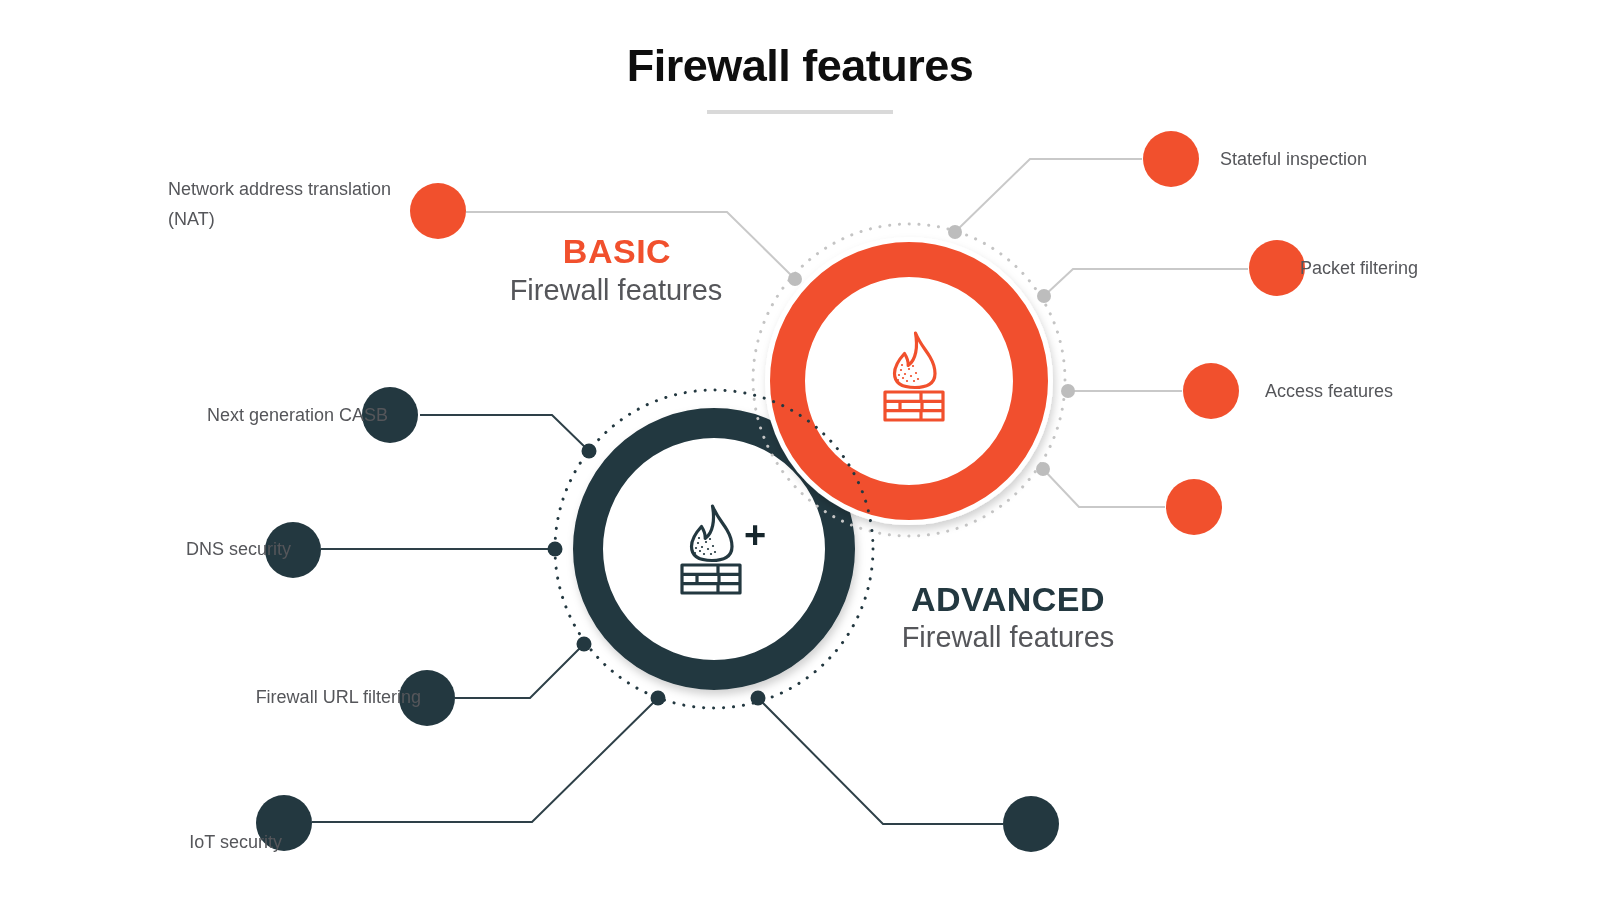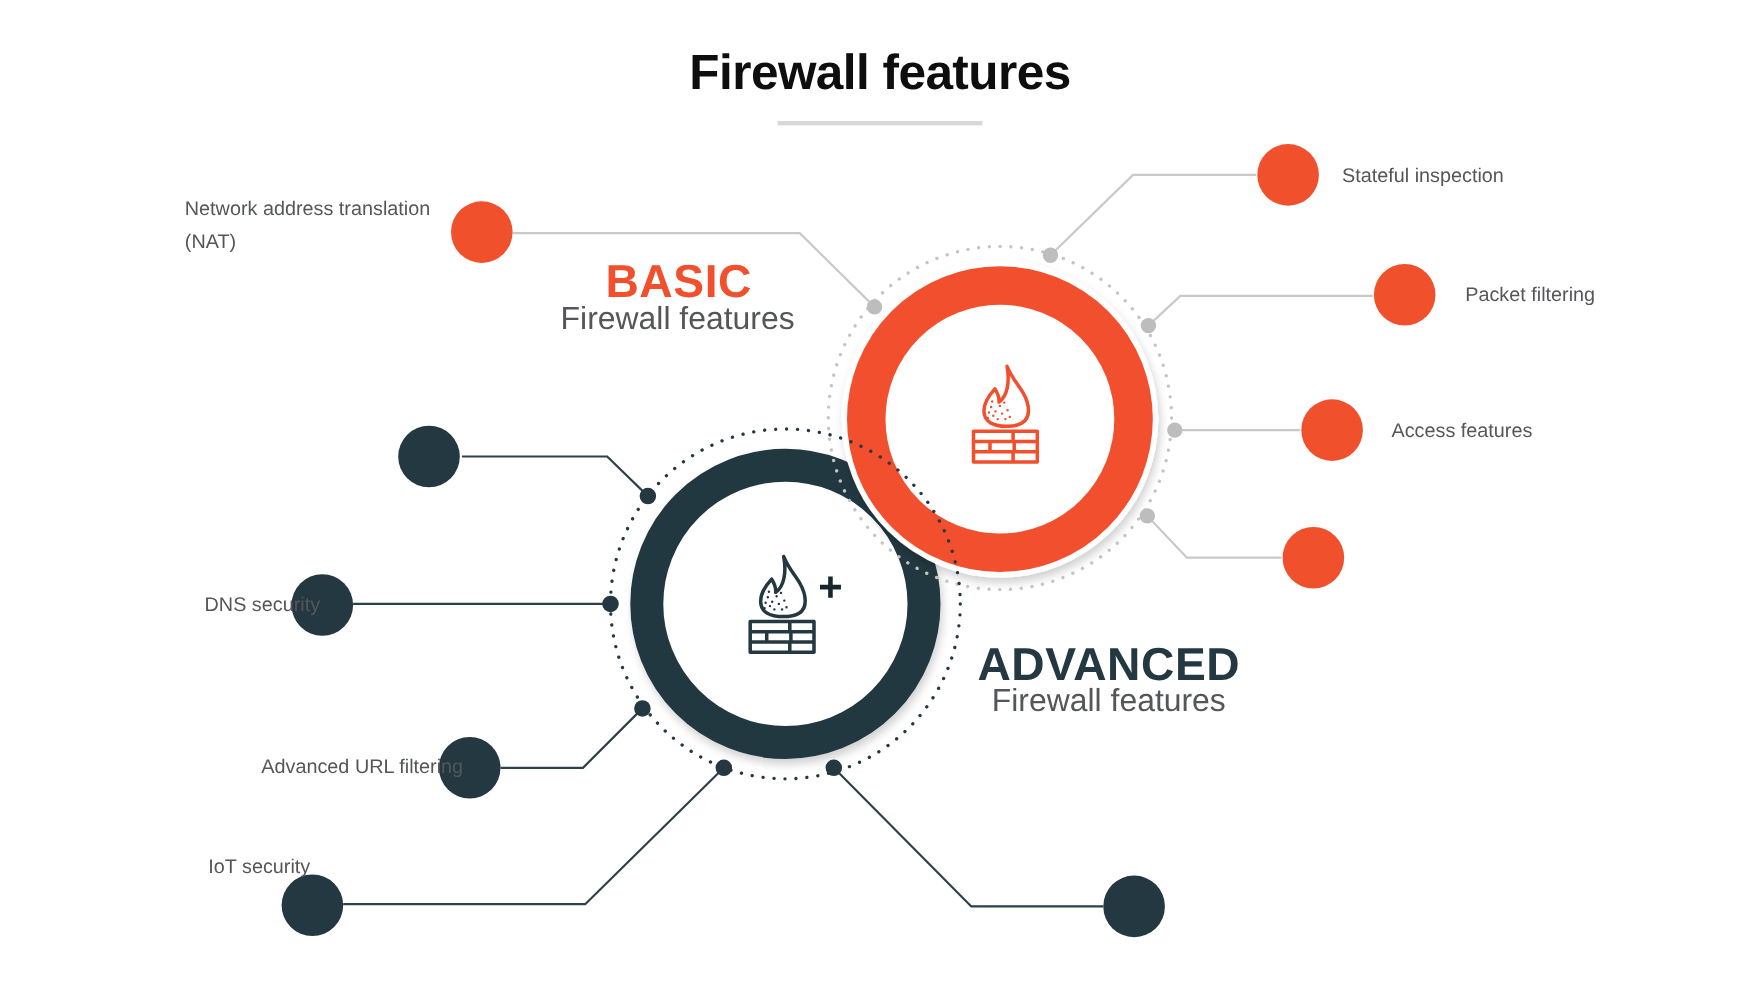--- a/index.html
+++ b/index.html
@@ -8,21 +8,21 @@
     font-family:"Liberation Sans", sans-serif;
     padding-left:36px;
   }
   .canvas svg{position:absolute;left:0;top:0;}
   .page-title{
     position:absolute;left:800px;top:40px;transform:translateX(-50%);
     font-size:45px;font-weight:800;color:#0e0e0e;letter-spacing:-0.5px;white-space:nowrap;margin:0;
   }
   .title-underline{position:absolute;left:707px;top:110px;width:186px;height:4px;background:#d9d9d9;}
   .group-title{
-    position:absolute;transform:translateX(-50%);font-size:42px;font-weight:800;
+    position:absolute;transform:translateX(-50%);font-size:34px;font-weight:800;
     letter-spacing:0.5px;white-space:nowrap;
   }
   .group-title.basic{color:#f1502d;left:617px;top:232px;}
   .group-title.advanced{color:#233840;left:1008px;top:580px;}
   .group-subtitle{
     position:absolute;transform:translateX(-50%);font-size:29px;color:#55565a;white-space:nowrap;
   }
   .group-subtitle.basic{left:616px;top:274px;}
   .group-subtitle.advanced{left:1008px;top:621px;}
   .dot{position:absolute;width:56px;height:56px;border-radius:50%;}
@@ -127,20 +127,21 @@
   <div class="dot orange" style="left:1166px;top:479px;"></div>
 
   <div class="dot dark" style="left:362px;top:387px;"></div>
   <div class="dot dark" style="left:265px;top:522px;"></div>
   <div class="dot dark" style="left:399px;top:670px;"></div>
   <div class="dot dark" style="left:256px;top:795px;"></div>
   <div class="dot dark" style="left:1003px;top:796px;"></div>
 
   <div class="feat-label wrap align-right" style="right:1208px;top:174px;">Network address translation (NAT)</div>
   <div class="feat-label" style="left:1220px;top:144px;">Stateful inspection</div>
-  <div class="feat-label" style="left:1332px;top:253px;text-align:center;">Packet filtering</div>
+  <div class="feat-label" style="left:1300px;top:253px;text-align:center;">Packet filtering</div>
   <div class="feat-label" style="left:1265px;top:376px;">Access features</div>
 
+  <div class="feat-label align-right" style="right:1248px;top:400px;">Next generation CASB</div>
   <div class="feat-label align-right" style="right:1345px;top:534px;">DNS security</div>
-  <div class="feat-label align-right" style="right:1215px;top:682px;">Advanced URL filtering</div>
-  <div class="feat-label align-right" style="right:1354px;top:773px;">IoT security</div>
+  <div class="feat-label align-right" style="right:1215px;top:682px;">Firewall URL filtering</div>
+  <div class="feat-label align-right" style="right:1354px;top:827px;">IoT security</div>
 
 </div>
 
 </body></html>

